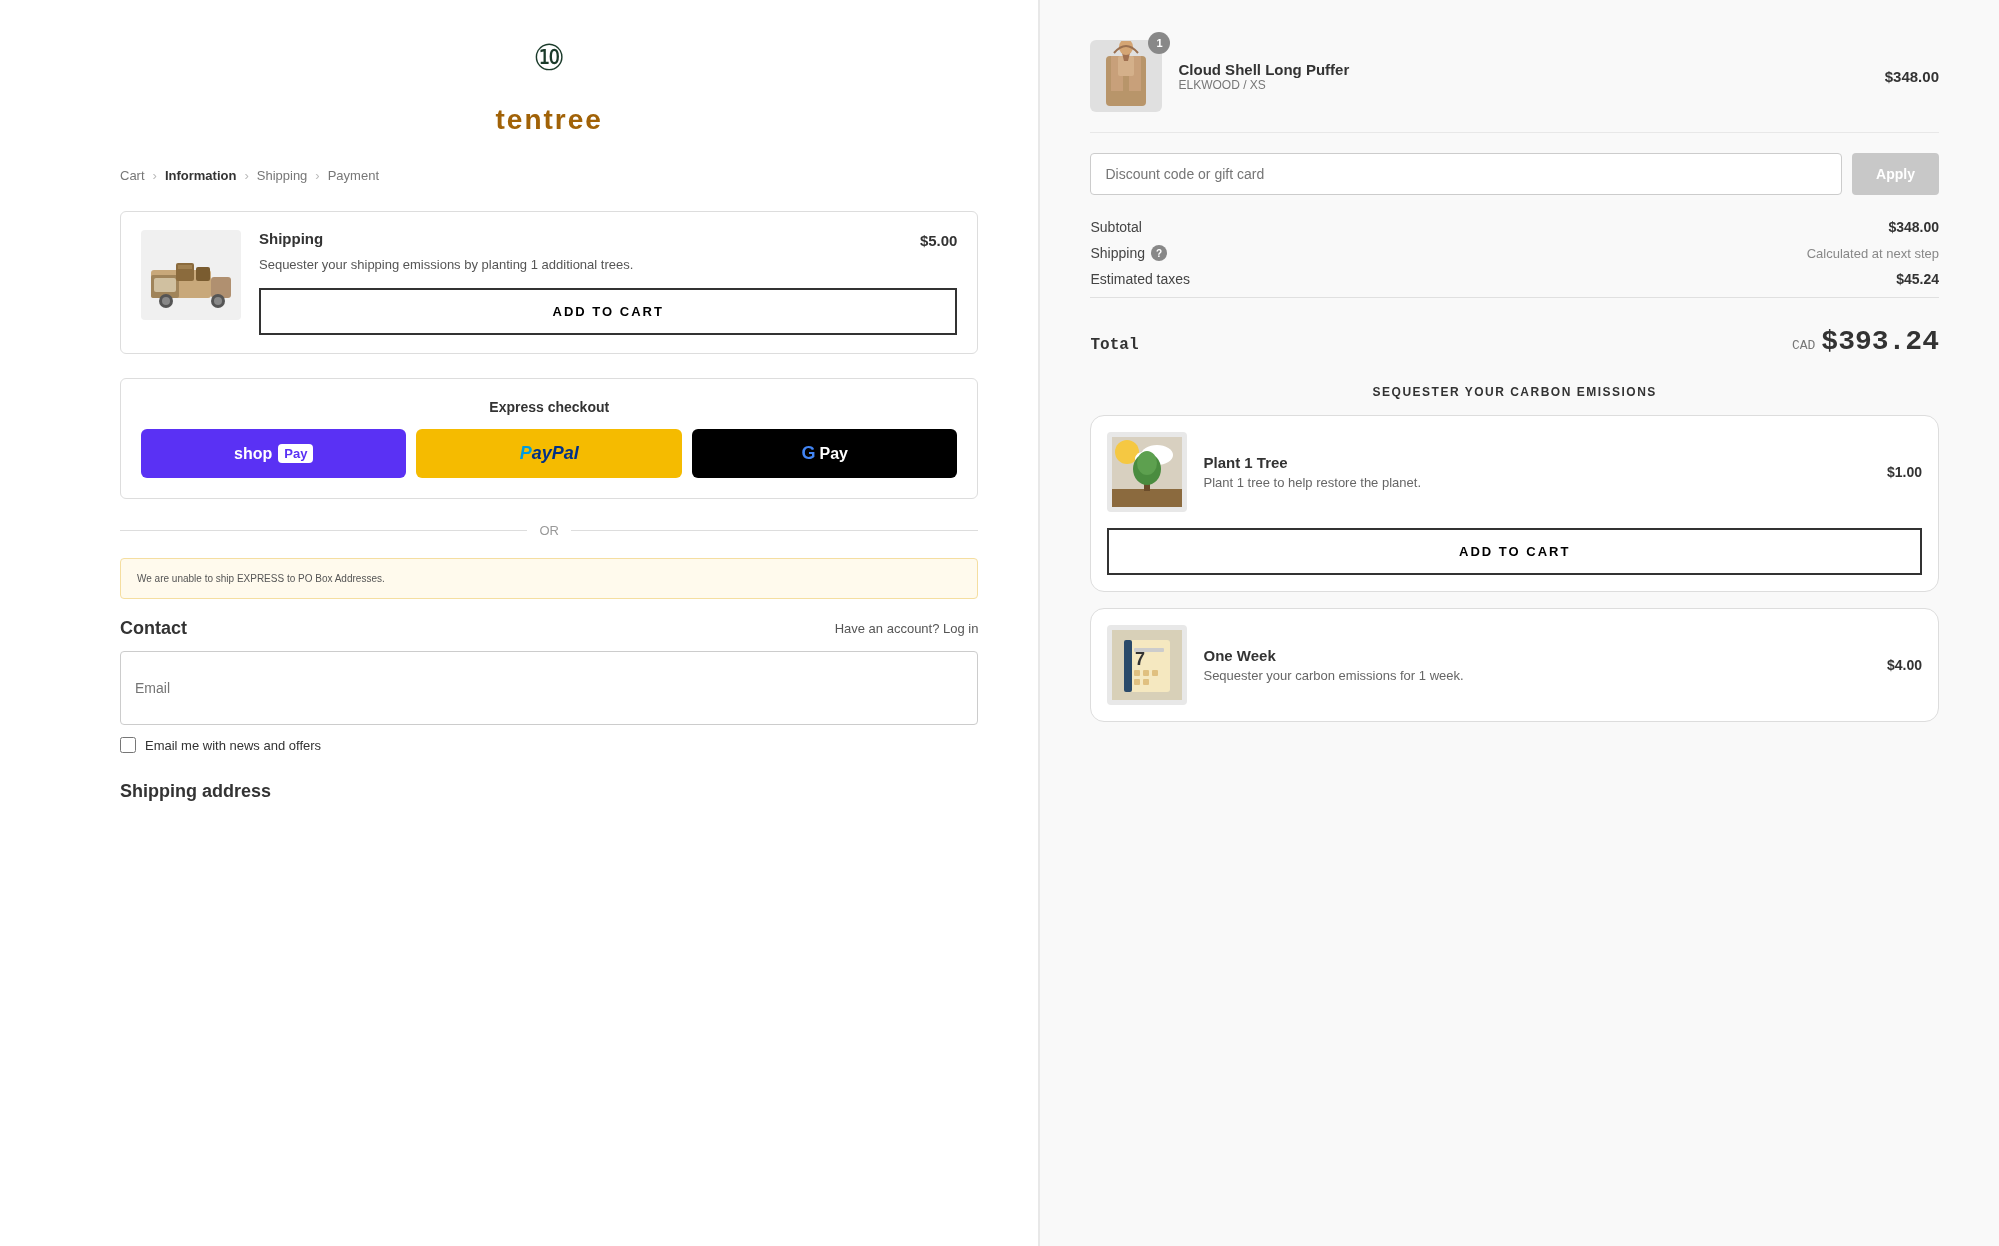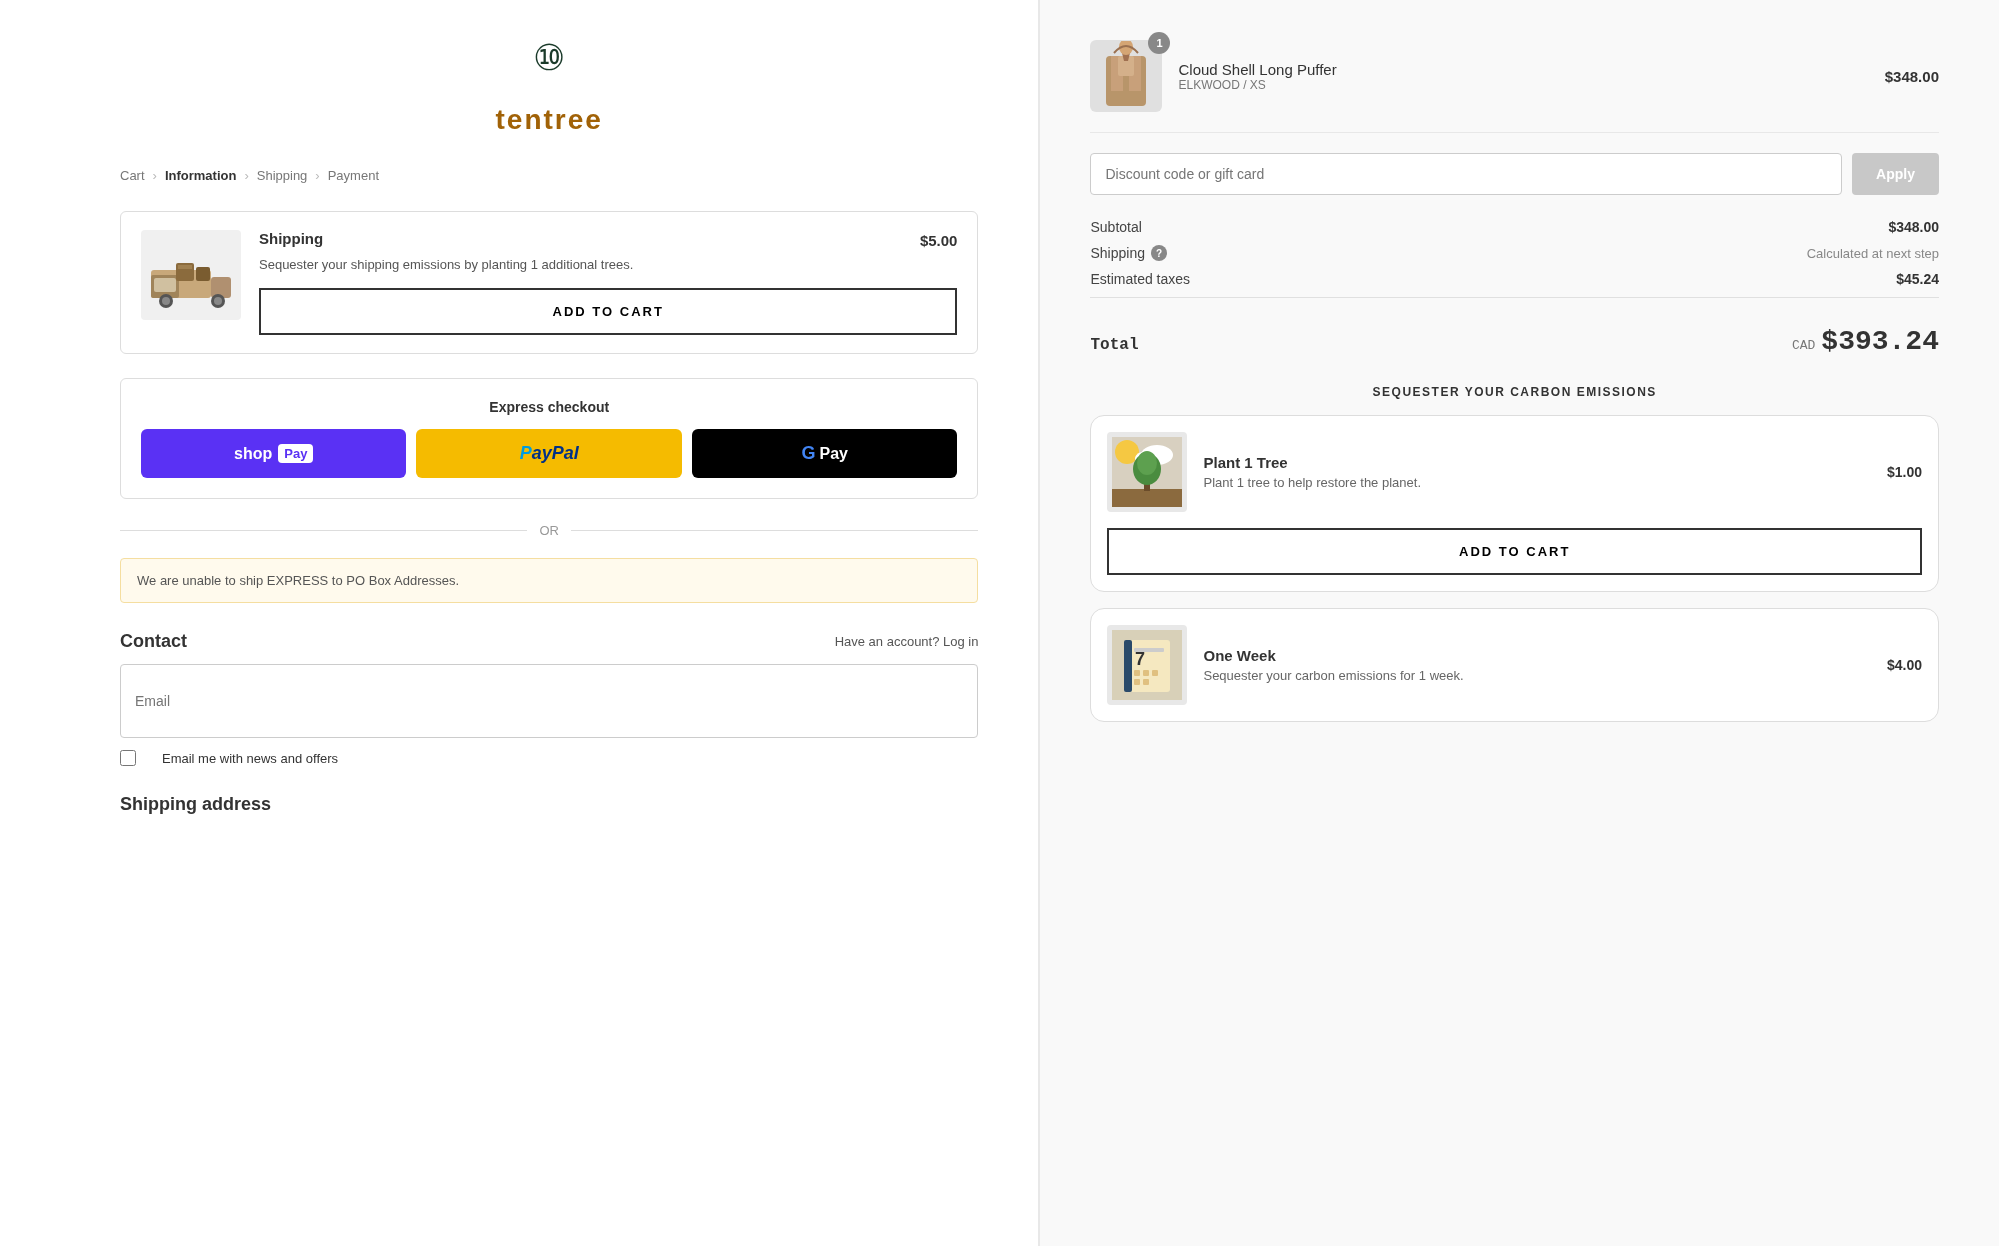--- a/index.html
+++ b/index.html
@@ -203,23 +203,23 @@
       height: 1px;
       background: #ddd;
     }
 
     
     .warning-box {
       background: #fffaed;
       border: 1px solid #f5dea0;
       border-radius: 4px;
       padding: 14px 16px;
-      font-size: 13px;
+      font-size: 10px;
       color: #555;
-      margin-bottom: 28px;
+      margin-bottom: 19px;
     }
 
     
     .contact-header {
       display: flex;
       justify-content: space-between;
       align-items: center;
       margin-bottom: 12px;
     }
 
@@ -240,21 +240,21 @@
       padding: 28px 14px;
       font-size: 14px;
       color: #333;
       margin-bottom: 12px;
       outline: none;
     }
 
     .checkbox-row {
       display: flex;
       align-items: center;
-      gap: 26px;
+      gap: 9px;
       margin-bottom: 28px;
     }
 
     .checkbox-row input[type="checkbox"] {
       width: 16px;
       height: 16px;
       cursor: pointer;
     }
 
     .checkbox-label {
@@ -316,21 +316,21 @@
       display: flex;
       align-items: center;
       justify-content: center;
     }
 
     .product-info {
       flex: 1;
     }
 
     .product-name {
-      font-weight: 400;
+      font-weight: 700;
       font-size: 15px;
       margin-bottom: 0;
     }
 
     .product-variant {
       font-size: 12px;
       color: #777;
     }
 
     .product-price {

